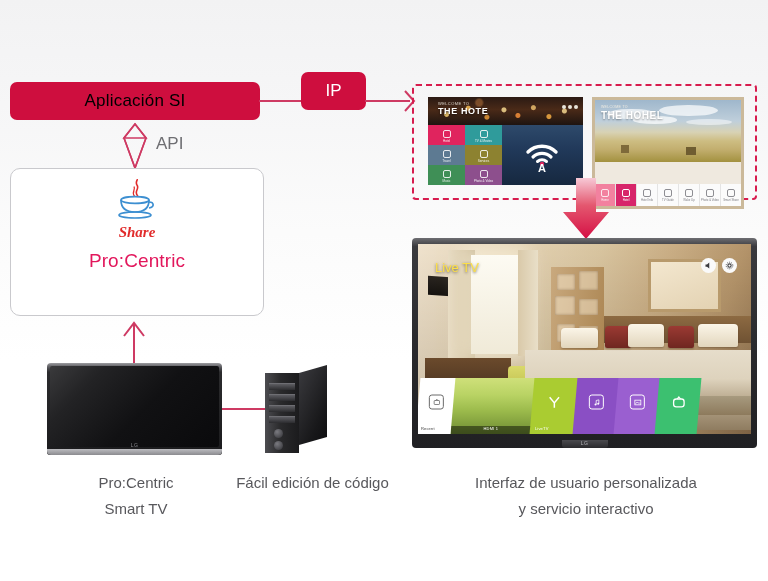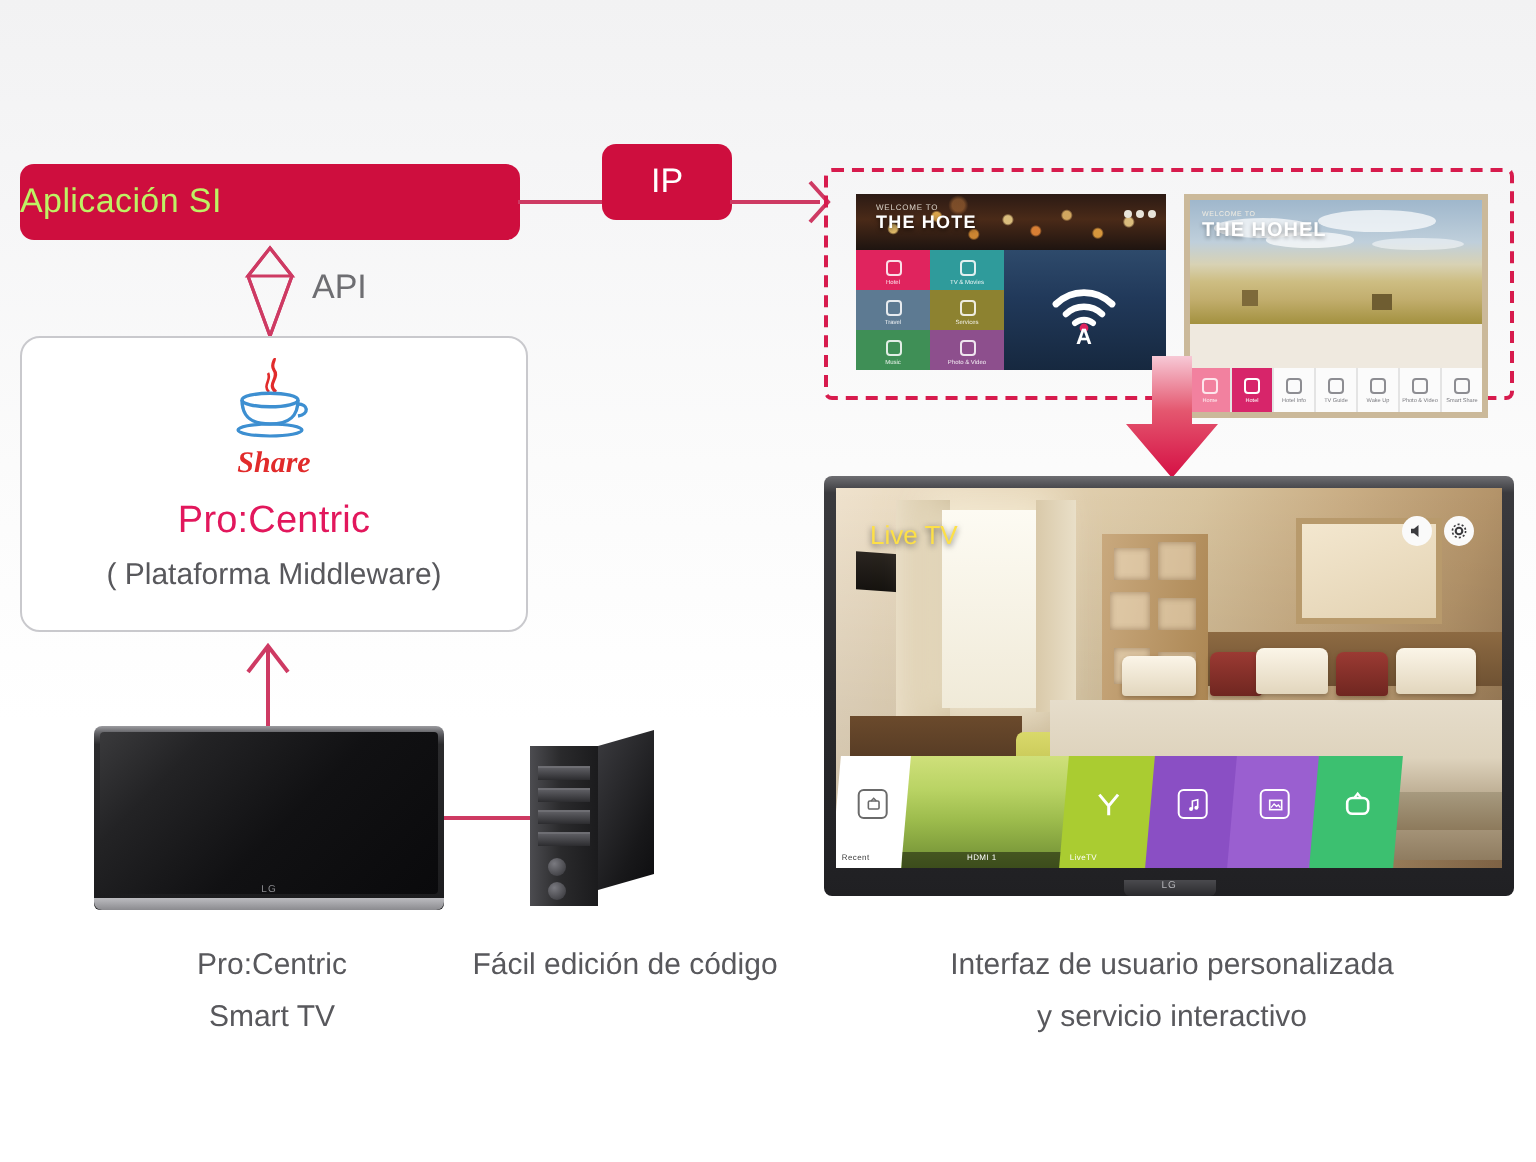--- a/index.html
+++ b/index.html
@@ -15,22 +15,22 @@
   .stage { position: absolute; inset: 0; }
 
   
   .abs { position: absolute; }
 
   
   .app-si {
     left: 10px; top: 82px; width: 250px; height: 38px;
     background: #ce0e3e;
     border-radius: 7px;
-    display: flex; align-items: center; 
-    color: #bef264; font-size: 17px; letter-spacing: .2px;
+    display: flex; align-items: center; justify-content: center;
+    color: #000000; font-size: 17px; letter-spacing: .2px;
   }
   
   .ip-pill {
     left: 301px; top: 72px; width: 65px; height: 38px;
     background: #ce0e3e; border-radius: 7px;
     display: flex; align-items: center; justify-content: center;
     color: #fff; font-size: 17px;
   }
   
   .hline { height: 2px; background: #ce3a63; top: 100px; }
@@ -400,21 +400,20 @@
           <path d="M3 5 C3 13 7 17 17 17 C27 17 31 13 31 5" fill="none" stroke="#3d8fd1" stroke-width="1.7"></path>
           <path d="M31 7 C36 7 37 12 31 13" fill="none" stroke="#3d8fd1" stroke-width="1.7"></path>
           <ellipse cx="17" cy="20" rx="16" ry="3" fill="none" stroke="#3d8fd1" stroke-width="1.6"></ellipse>
         </svg>
         <div class="word">Share</div>
       </div>
 
 
     </div>
     <div class="mw-title">Pro:Centric</div>
-    <div class="mw-sub">( Plataforma Middleware)</div>
   </div>
 
   <svg class="abs up-arrow" viewBox="0 0 28 48">
     <path d="M14 48 L14 4" stroke="#ce3a63" stroke-width="2" fill="none"></path>
     <path d="M4 16 L14 3 L24 16" stroke="#ce3a63" stroke-width="2" fill="none"></path>
   </svg>
 
   <div class="abs tv-black">
     <div class="bezel">
       <div class="screen"></div>

